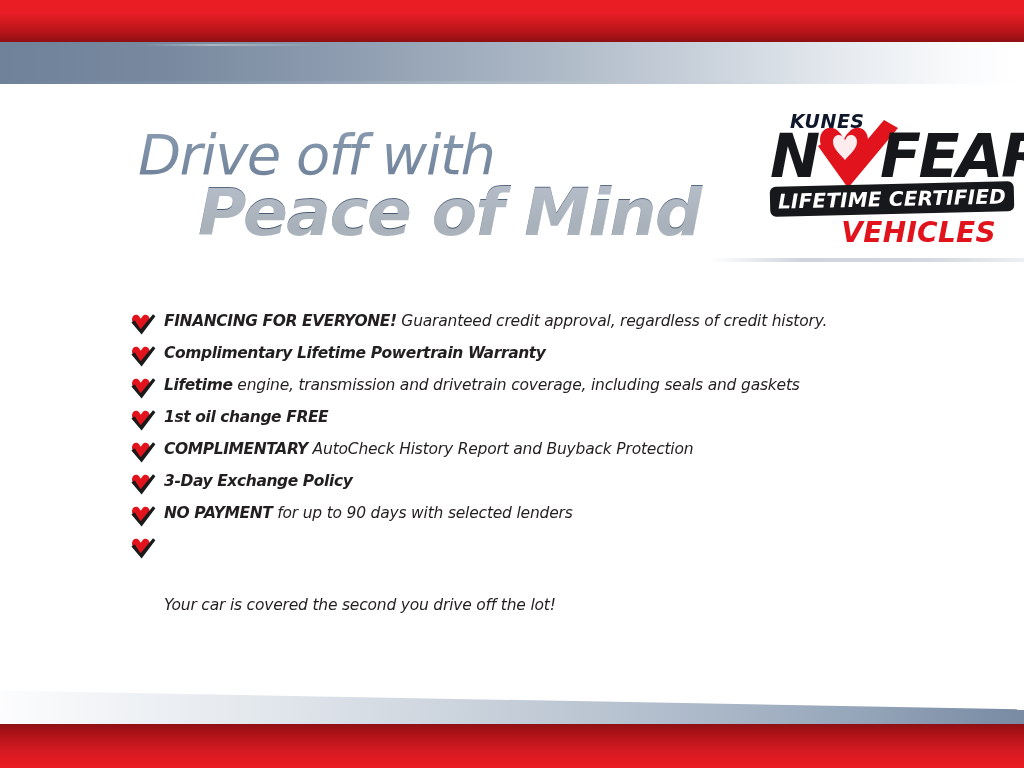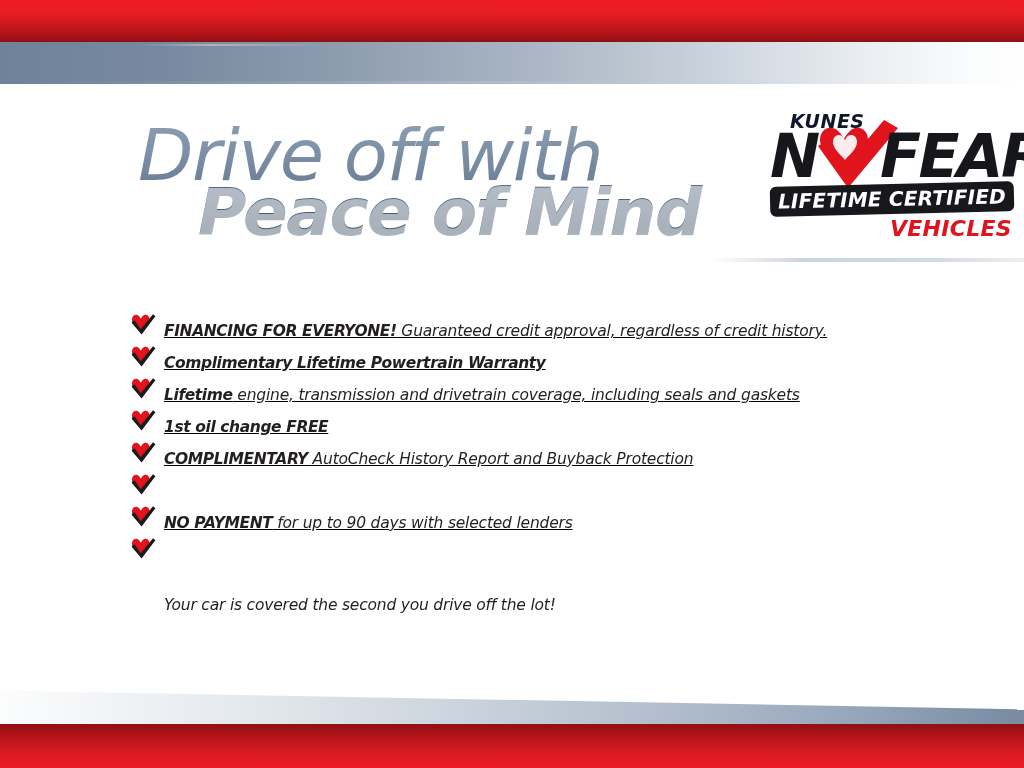--- a/index.html
+++ b/index.html
@@ -92,21 +92,21 @@
   .headline {
     position: absolute;
     left: 138px;
     top: 126px;
     width: 600px;
   }
   .headline .line1 {
     font-family: "DejaVu Sans", sans-serif;
     font-style: italic;
     font-weight: 400;
-    font-size: 72px;
+    font-size: 56px;
     line-height: 58px;
     letter-spacing: -1.5px;
     color: #7a8da3;
     background: linear-gradient(to bottom, #8b9cb0 0%, #7e90a6 45%, #6d8098 100%);
     -webkit-background-clip: text;
     background-clip: text;
     -webkit-text-fill-color: transparent;
     white-space: nowrap;
   }
   .headline .line2 {
@@ -204,44 +204,43 @@
     font-family: "DejaVu Sans", sans-serif;
     font-weight: bold;
     font-style: italic;
     font-size: 20px;
     letter-spacing: 0.2px;
     color: #ffffff;
     white-space: nowrap;
   }
   .logo-vehicles {
     position: absolute;
-    right: 4px;
+    right: 20px;
     top: 112px;
     font-family: "DejaVu Sans", sans-serif;
     font-weight: bold;
     font-style: italic;
-    font-size: 22px;
+    font-size: 28px;
     letter-spacing: 0.3px;
     color: #e1131c;
   }
 
   
   .features {
     position: absolute;
     left: 130px;
     top: 310px;
     width: 800px;
   }
   .feature-row {
     position: relative;
     height: 32px;
     display: flex;
-    align-items: flex-end;
+    align-items: flex-start;
     padding-left: 34px;
-    text-decoration: underline;
   }
   .bullet-icon {
     position: absolute;
     left: 0;
     top: 3px;
     width: 26px;
     height: 22px;
   }
   .feature-text {
     font-family: "DejaVu Sans", sans-serif;
@@ -342,20 +341,21 @@
             <path d="M2 6.5 C2 2, 6.5 0.3, 9 3.2 C10 4.3, 10.4 5.1, 10.8 5.9 C11.2 5.1, 11.6 4.3, 12.6 3.2 C15.1 0.3, 19.6 2, 19.6 6.5 C19.6 10.9, 14.4 14.8, 10.8 18.2 C7.2 14.8, 2 10.9, 2 6.5 Z" fill="#e1131c"></path>
             <path d="M1.4 9.4 L4.6 7.2 L10.6 16.2 L23 1.3 L25.4 3.2 L11.6 21.4 Z" fill="#1a1a1a"></path>
           </svg></span>
         <div class="feature-text"><span class="b">COMPLIMENTARY</span><span> AutoCheck History Report and Buyback Protection</span></div>
       </div>
       <div class="feature-row">
         <span class="bullet-icon"><svg viewBox="0 0 26 22">
             <path d="M2 6.5 C2 2, 6.5 0.3, 9 3.2 C10 4.3, 10.4 5.1, 10.8 5.9 C11.2 5.1, 11.6 4.3, 12.6 3.2 C15.1 0.3, 19.6 2, 19.6 6.5 C19.6 10.9, 14.4 14.8, 10.8 18.2 C7.2 14.8, 2 10.9, 2 6.5 Z" fill="#e1131c"></path>
             <path d="M1.4 9.4 L4.6 7.2 L10.6 16.2 L23 1.3 L25.4 3.2 L11.6 21.4 Z" fill="#1a1a1a"></path>
           </svg></span>
+        <div class="feature-text"><span class="b">3-Day Exchange Policy</span></div>
       </div>
       <div class="feature-row">
         <span class="bullet-icon"><svg viewBox="0 0 26 22">
             <path d="M2 6.5 C2 2, 6.5 0.3, 9 3.2 C10 4.3, 10.4 5.1, 10.8 5.9 C11.2 5.1, 11.6 4.3, 12.6 3.2 C15.1 0.3, 19.6 2, 19.6 6.5 C19.6 10.9, 14.4 14.8, 10.8 18.2 C7.2 14.8, 2 10.9, 2 6.5 Z" fill="#e1131c"></path>
             <path d="M1.4 9.4 L4.6 7.2 L10.6 16.2 L23 1.3 L25.4 3.2 L11.6 21.4 Z" fill="#1a1a1a"></path>
           </svg></span>
         <div class="feature-text"><span class="b">NO PAYMENT</span><span> for up to 90 days with selected lenders</span></div>
       </div>
       <div class="feature-row">
         <span class="bullet-icon"><svg viewBox="0 0 26 22">

